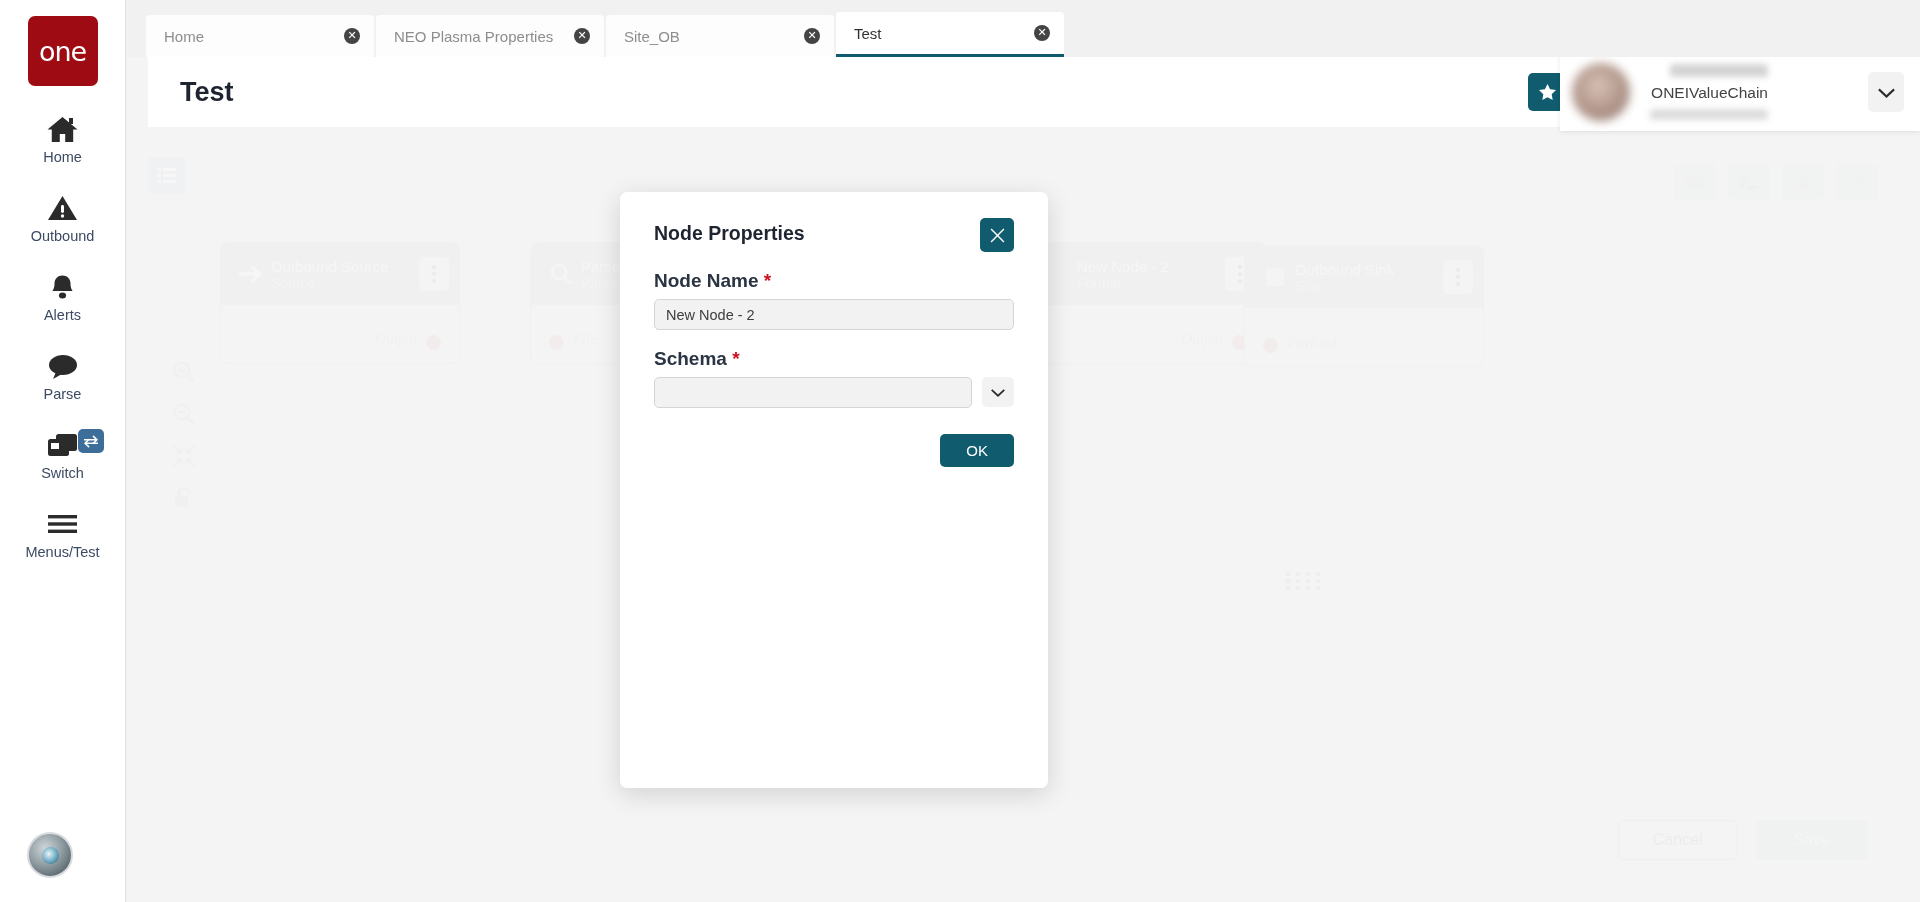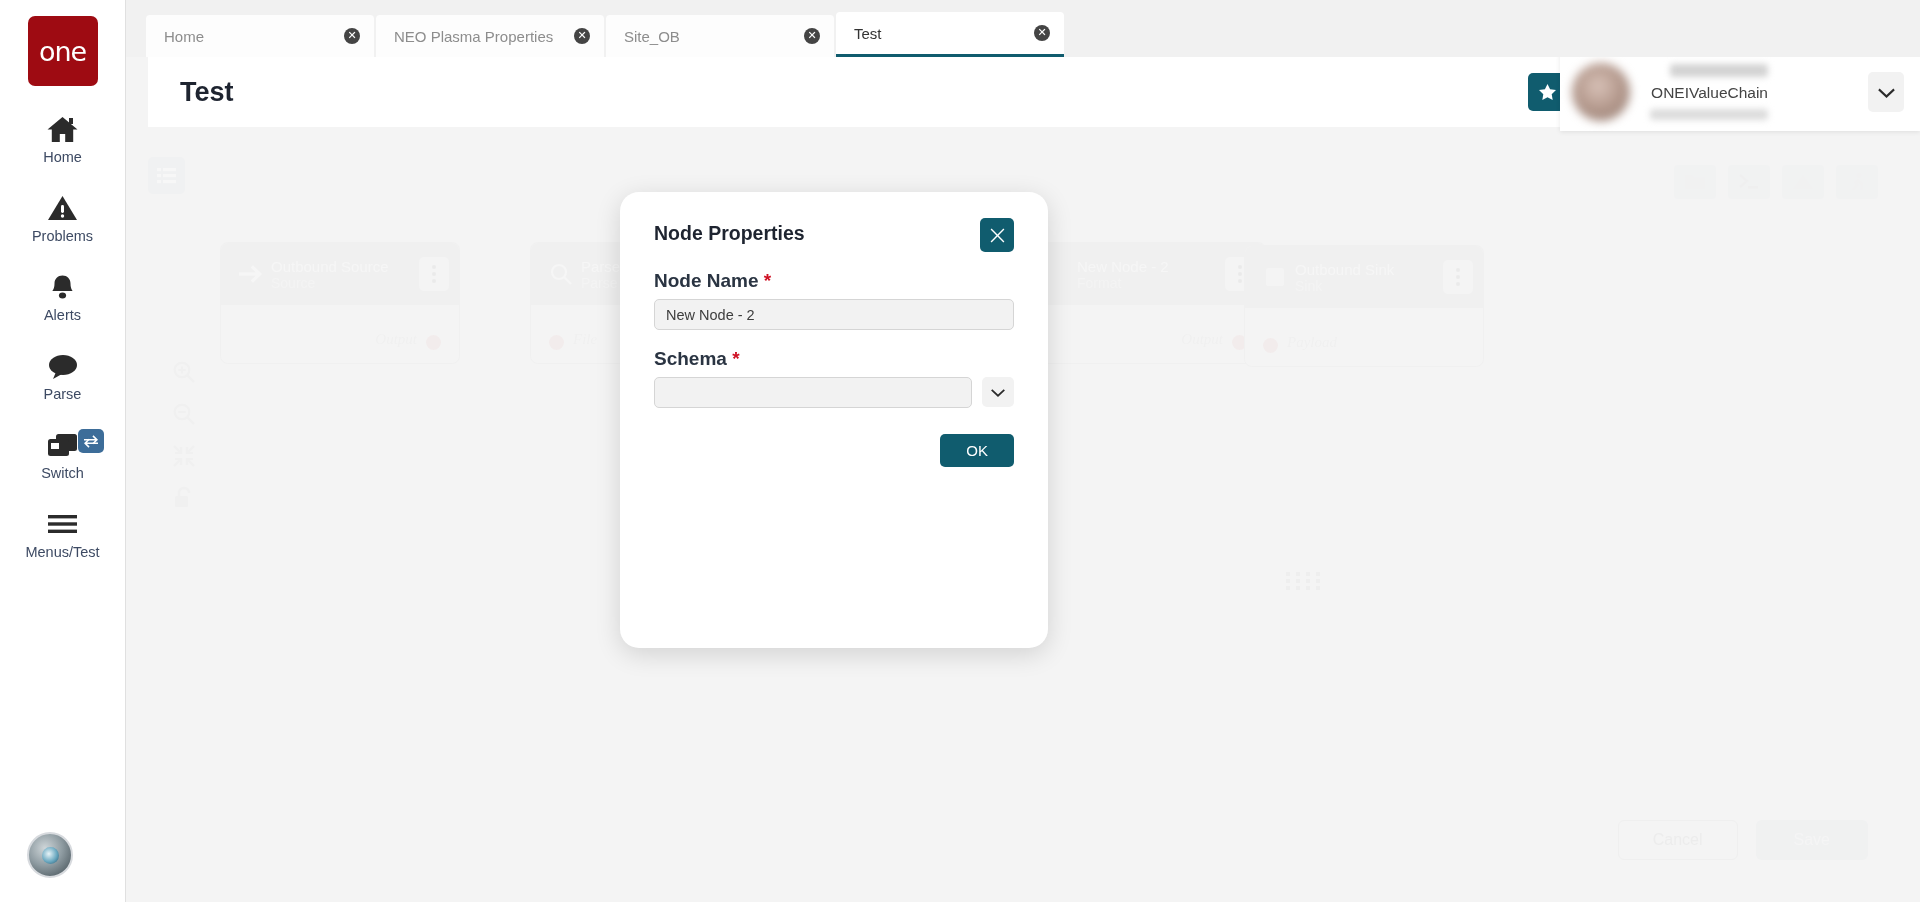--- a/index.html
+++ b/index.html
@@ -203,22 +203,22 @@
     font-family: "Liberation Sans", sans-serif; cursor: pointer;
   }
   #grid-dots {
     position: absolute; left: 1160px; top: 445px;
     display: grid; grid-template-columns: repeat(4, 7px); gap: 3px;
   }
   #grid-dots i { width: 4px; height: 4px; background: #e2e2e2; display: block; }
 
   
   #modal {
-    position: absolute; left: 620px; top: 192px; width: 428px; height: 456px;
-    background: #fff; border-radius: 19px; z-index: 60;
+    position: absolute; left: 620px; top: 192px; width: 428px; height: 596px;
+    background: #fff; border-radius: 7px; z-index: 60;
     box-shadow: 0 6px 26px rgba(0,0,0,.14);
     padding: 26px 34px 0 34px;
   }
   #modal-head { display: flex; align-items: flex-start; justify-content: space-between; }
   #modal-title {
     font-size: 19.5px; font-weight: bold; color: #1e2430;
     font-family: "Liberation Sans", sans-serif; padding-top: 4px;
   }
   #modal-close {
     width: 34px; height: 34px; border-radius: 5px; background: #105c6e;
@@ -282,21 +282,21 @@
   </div>
 
   <div class="nav-item">
     <span class="nav-glyph">
       <svg width="31" height="28" viewBox="0 0 31 28">
           <path d="M15.5 2 30 26H1z" fill="#2b2b2b"></path>
           <rect x="14" y="11" width="3" height="8" rx="1.4" fill="#fff"></rect>
           <circle cx="15.5" cy="22" r="1.7" fill="#fff"></circle>
         </svg>
     </span>
-    <span class="nav-label">Problems</span>
+    <span class="nav-label">Outbound</span>
   </div>
 
   <div class="nav-item">
     <span class="nav-glyph">
       <svg width="29" height="29" viewBox="0 0 29 29">
           <path d="M14.5 2.5c-4.6 0-8 3.4-8 8 0 5.5-2.2 7.5-2.2 7.5h20.4s-2.2-2-2.2-7.5c0-4.6-3.4-8-8-8z" fill="#2b2b2b"></path>
           <ellipse cx="14.5" cy="22.5" rx="3.6" ry="3" fill="#2b2b2b"></ellipse>
         </svg>
     </span>
     <span class="nav-label">Alerts</span>

